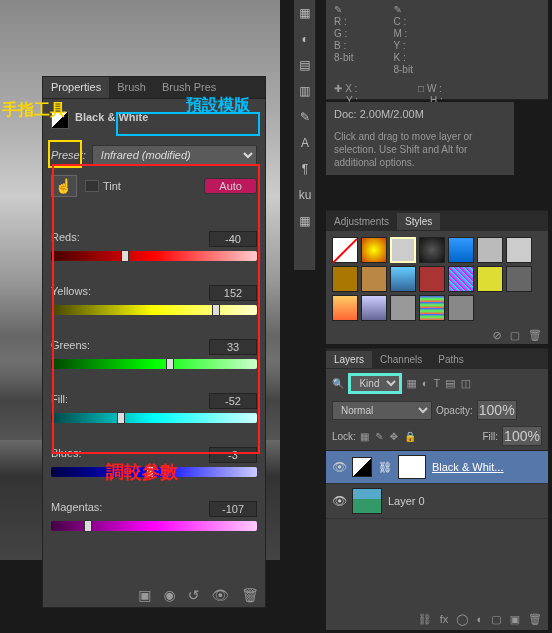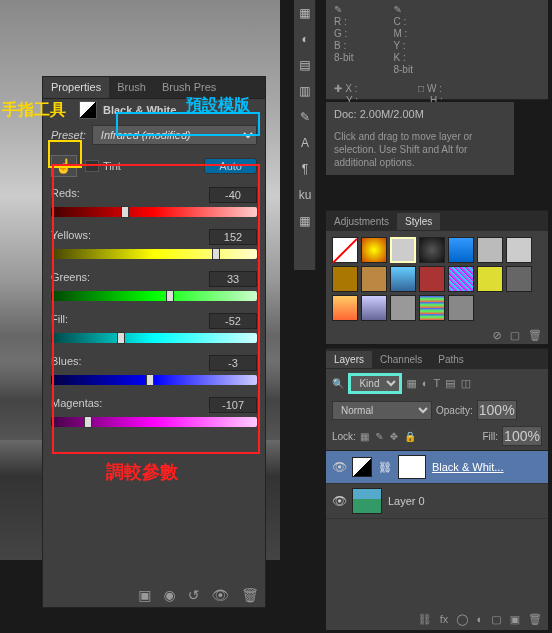--- a/index.html
+++ b/index.html
@@ -7,34 +7,34 @@
 
 
 .bg-photo { position: absolute; left: 0; top: 0; width: 280px; height: 560px; background: linear-gradient(to bottom, #888 0%, #aaa 20%, #ccc 35%, #999 50%, #666 60%, #888 75%, #333 85%, #444 100%); }
 .bg-photo::before { content: ''; position: absolute; bottom: 120px; left: 0; right: 0; height: 80px; background: linear-gradient(to bottom, transparent, #444, #555); }
 
 
 .properties-panel { position: absolute; left: 42px; top: 76px; width: 224px; height: 532px; background: #3f3f3f; border: 1px solid #222; }
 .prop-tabs { display: flex; background: #2a2a2a; border-bottom: 1px solid #222; height: 22px; }
 .prop-tab { padding: 4px 8px; font-size: 11px; color: #999; cursor: pointer; }
 .prop-tab.active { background: #3f3f3f; color: #ddd; }
-.prop-header { display: flex; align-items: center; padding: 2px 8px; gap: 6px; margin-left: 28px; }
+.prop-header { display: flex; align-items: flex-start; padding: 12px 8px; gap: 6px; }
 .bw-icon { width: 18px; height: 18px; background: linear-gradient(135deg, #fff 50%, #000 50%); border: 1px solid #555; }
 .preset-row { display: flex; align-items: center; padding: 4px 8px; gap: 6px; }
 .preset-label { font-size: 11px; color: #ccc; font-style: italic; }
 .preset-select { flex: 1; background: #5a5a5a; border: 1px solid #333; color: #ddd; padding: 2px 4px; font-size: 11px; font-style: italic; }
 .tool-row { display: flex; align-items: center; padding: 6px 8px; gap: 8px; }
 .hand-tool { width: 26px; height: 22px; background: #4a4a4a; border: 1px solid #666; display: flex; align-items: center; justify-content: center; font-size: 14px; }
 .tint-check { display: flex; align-items: center; gap: 4px; }
 .tint-box { width: 14px; height: 12px; background: #333; border: 1px solid #555; }
-.auto-btn { margin-left: auto; background: #0369a1; border: 1px solid #333; color: #ccc; padding: 1px 14px; font-size: 11px; border-radius: 3px; }
+.auto-btn { margin-left: auto; background: #be185d; border: 1px solid #333; color: #ccc; padding: 1px 14px; font-size: 11px; border-radius: 3px; }
 
 .sliders { padding: 4px 8px; }
 .slider-group { margin-bottom: 12px; }
-.slider-header { display: flex; justify-content: space-between; margin-bottom: 4px; }
+.slider-header { display: flex; justify-content: space-between; margin-bottom: 4px; margin-top: 24px; }
 .slider-label { font-size: 11px; color: #ccc; }
 .slider-value { width: 48px; background: #333; border: 1px solid #222; color: #ccc; text-align: center; font-size: 11px; padding: 1px 0; }
 .slider-track { height: 10px; width: 100%; position: relative; border-radius: 2px; }
 .slider-handle { position: absolute; top: -1px; width: 8px; height: 12px; background: #ddd; border: 1px solid #333; transform: translateX(-50%); }
 .track-reds { background: linear-gradient(to right, #400, #f00, #fcc); }
 .track-yellows { background: linear-gradient(to right, #440, #ff0, #ffc); }
 .track-greens { background: linear-gradient(to right, #040, #0f0, #cfc); }
 .track-cyans { background: linear-gradient(to right, #044, #0ff, #cff); }
 .track-blues { background: linear-gradient(to right, #004, #00f, #ccf); }
 .track-magentas { background: linear-gradient(to right, #404, #f0f, #fcf); }

